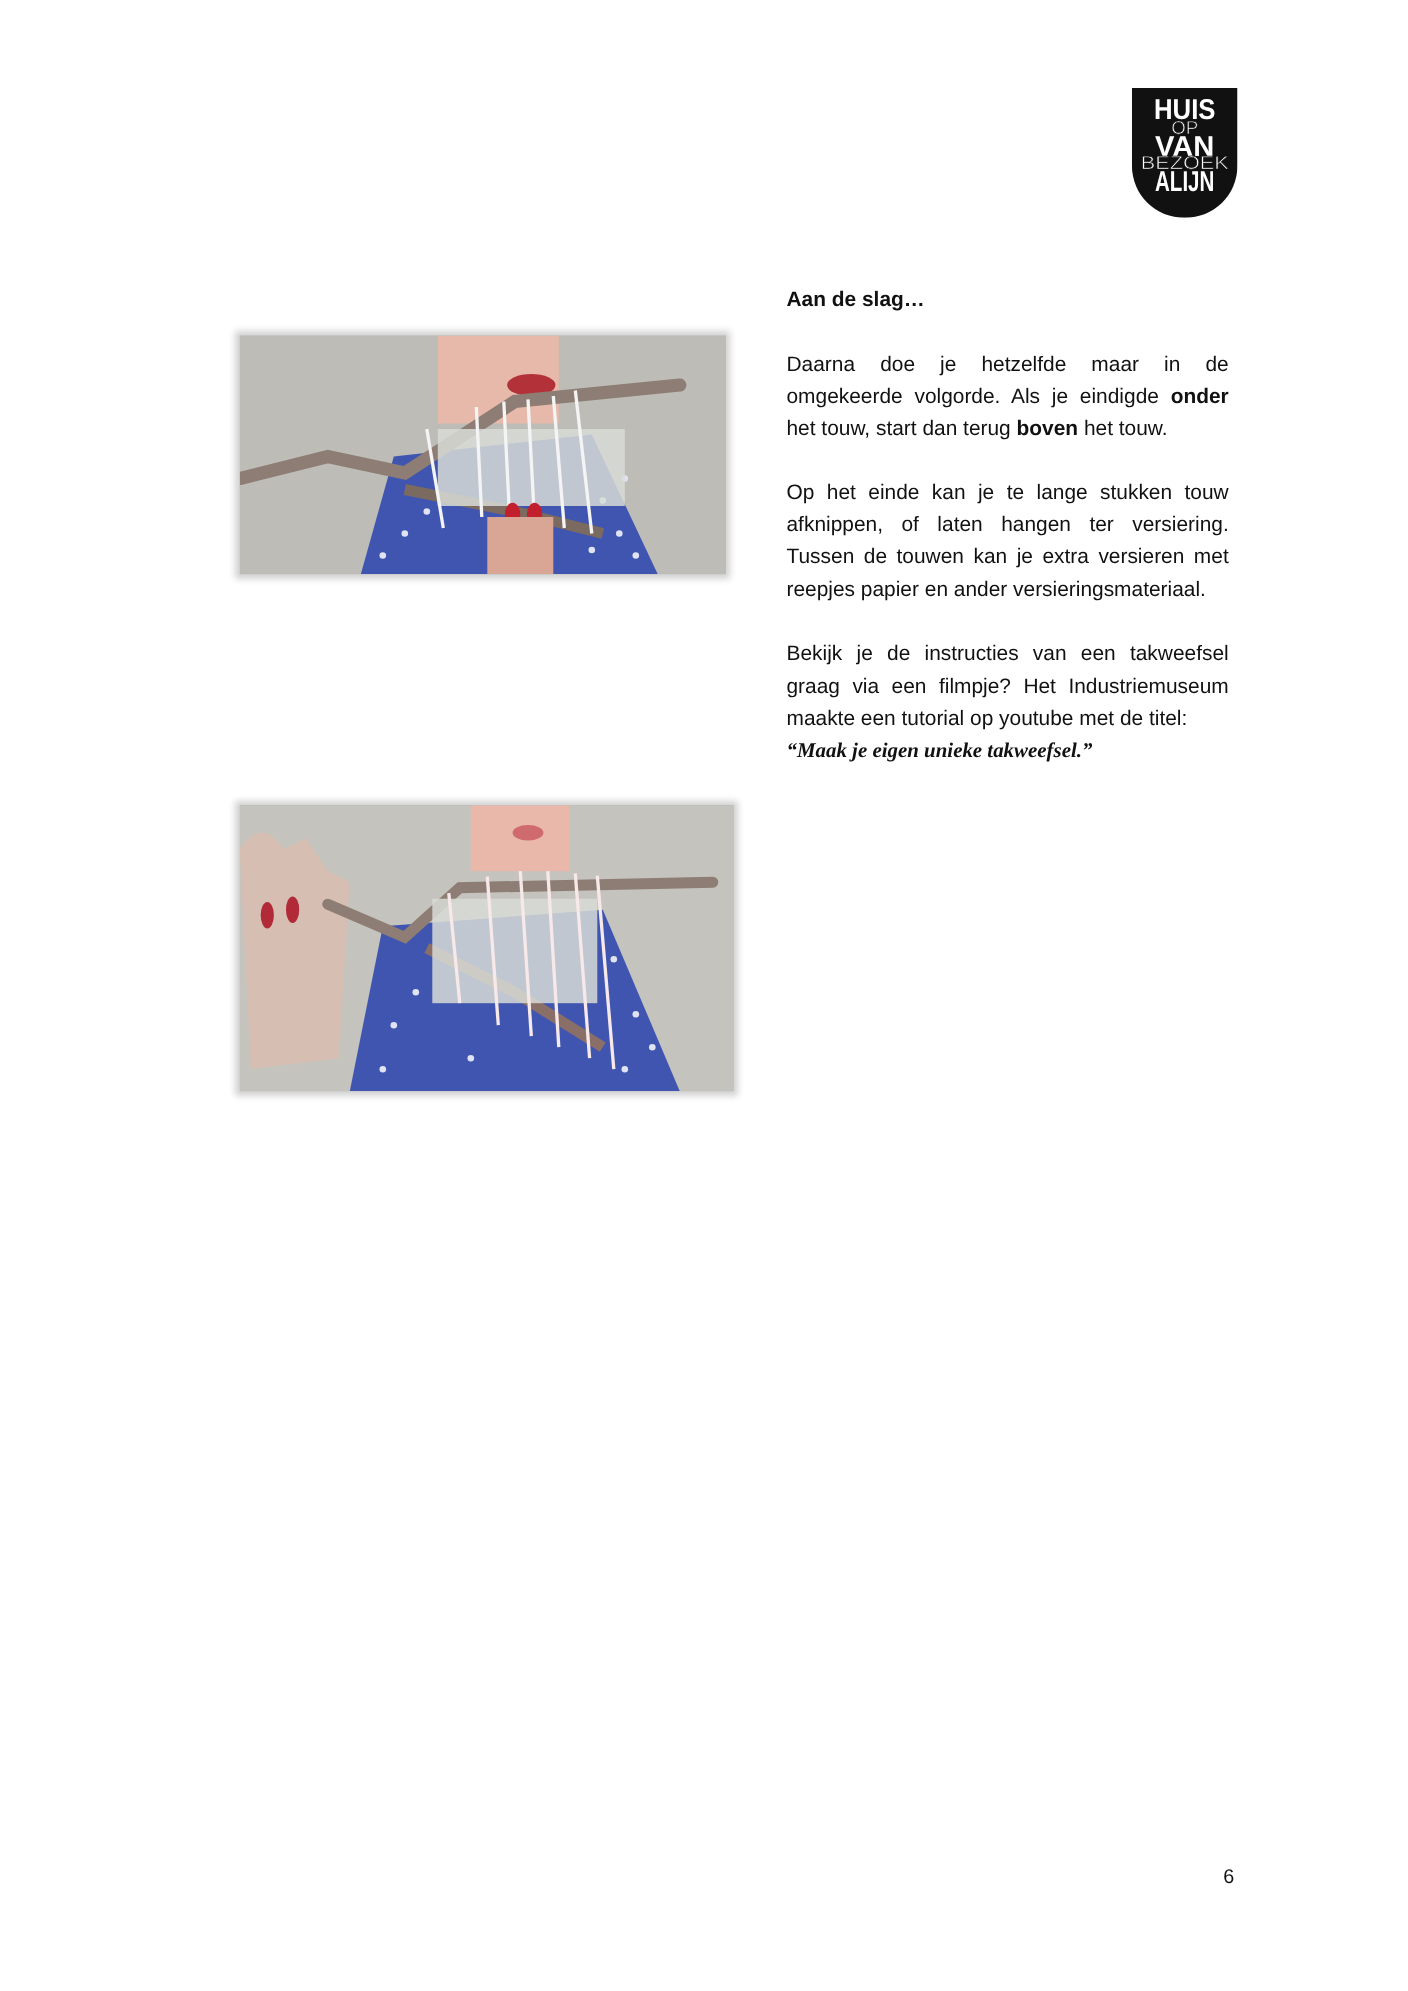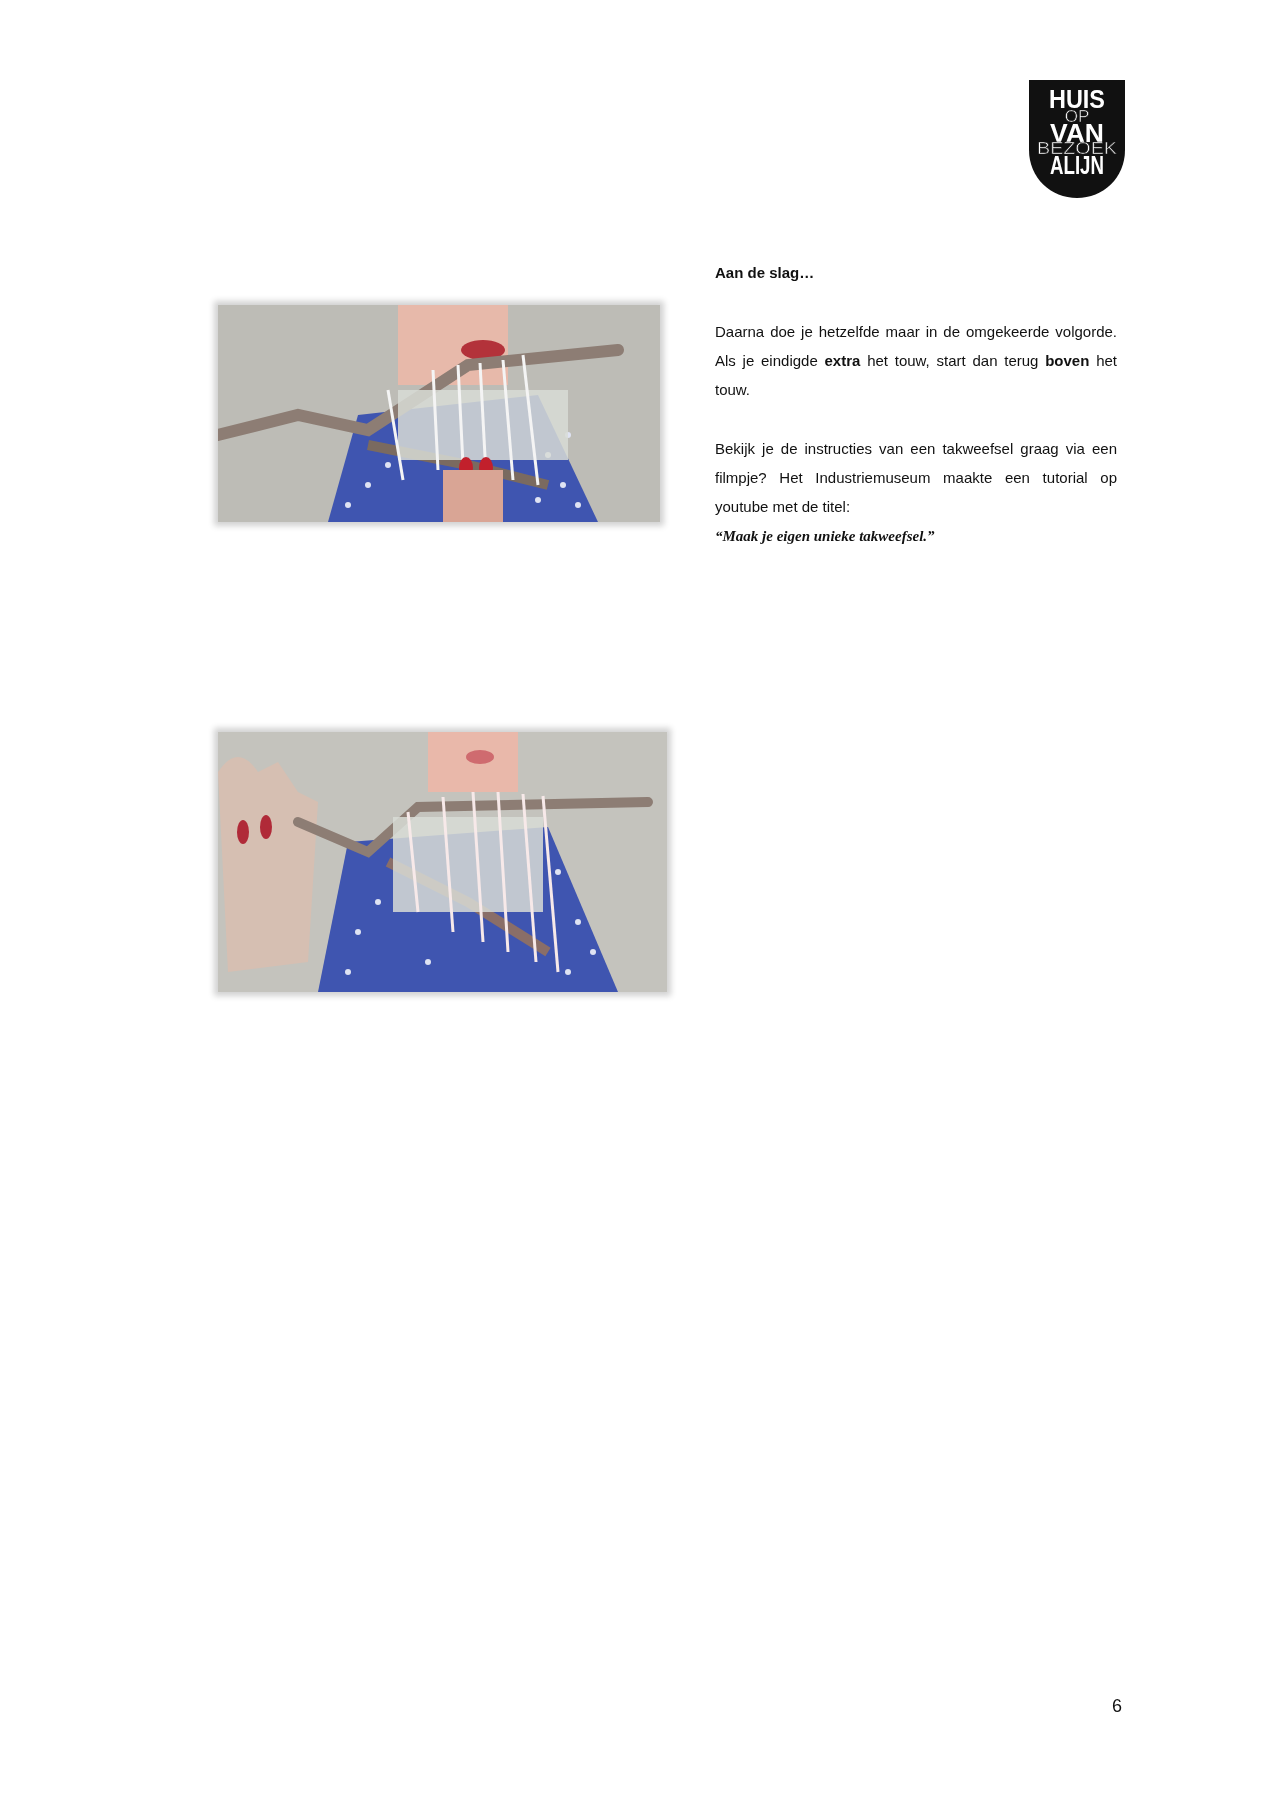--- a/index.html
+++ b/index.html
@@ -5,21 +5,21 @@
   html, body { margin:0; padding:0; background:#ffffff; }
   body { width:1280px; height:1810px; position:relative; overflow:hidden;
          font-family:"Liberation Sans", sans-serif; color:#111; }
   .logo { position:absolute; left:1029px; top:80px; width:117px; height:118px; }
   .photo { position:absolute; background:#b9b8b3; overflow:hidden;
            box-shadow: 0 0 6px 4px rgba(0,0,0,0.18); }
   .photo svg { display:block; width:100%; height:100%; }
   .photo1 { left:218px; top:305px; width:442px; height:217px; }
   .photo2 { left:218px; top:732px; width:449px; height:260px; }
   .textcol { position:absolute; left:715px; top:258px; width:402px;
-             font-size:15px; line-height:29.3px; text-align:justify; }
+             font-size:19px; line-height:29.3px; text-align:justify; }
   .textcol p { margin:0 0 29.3px 0; }
   .textcol b { font-weight:bold; }
   .bold-block { font-weight:normal; }
   .quote { font-style:italic; font-weight:bold;font-family:Liberation Serif, serif; }
   .title-line { font-weight:bold; display:block; }
   .pagenum { position:absolute; left:1112px; top:1696px; font-size:18px; }
 </style>
 </head>
 <body>
 
@@ -98,21 +98,22 @@
         <line x1="325" y1="64" x2="340" y2="240"></line>
     </g>
   </svg>
 </div>
 
 <div class="textcol">
   <p>
     <span class="title-line">Aan de slag…</span>
   </p>
   <p>
-    <span>Daarna doe je hetzelfde maar in de omgekeerde volgorde. Als je eindigde </span><b>extra</b><span> het touw, start dan terug </span><b>boven</b><span> het touw.</span>
+    <span>Daarna doe je hetzelfde maar in de omgekeerde volgorde. Als je eindigde </span><b>onder</b><span> het touw, start dan terug </span><b>boven</b><span> het touw.</span>
   </p>
+  <p>Op het einde kan je te lange stukken touw afknippen, of laten hangen ter versiering. Tussen de touwen kan je extra versieren met reepjes papier en ander versieringsmateriaal.</p>
   <p>
     <span class="bold-block">Bekijk je de instructies van een takweefsel graag via een filmpje? Het Industriemuseum maakte een tutorial op youtube met de titel:</span>
     <span class="quote" style="display:block;text-align:left;">“Maak je eigen unieke takweefsel.”</span>
   </p>
 </div>
 
 <div class="pagenum">6</div>
 
 </body></html>

